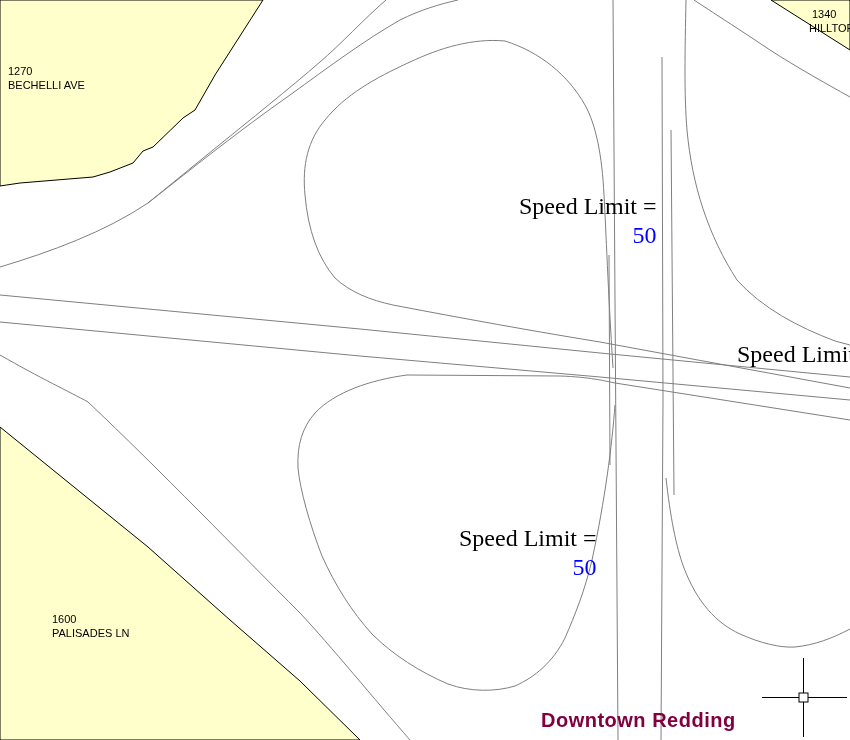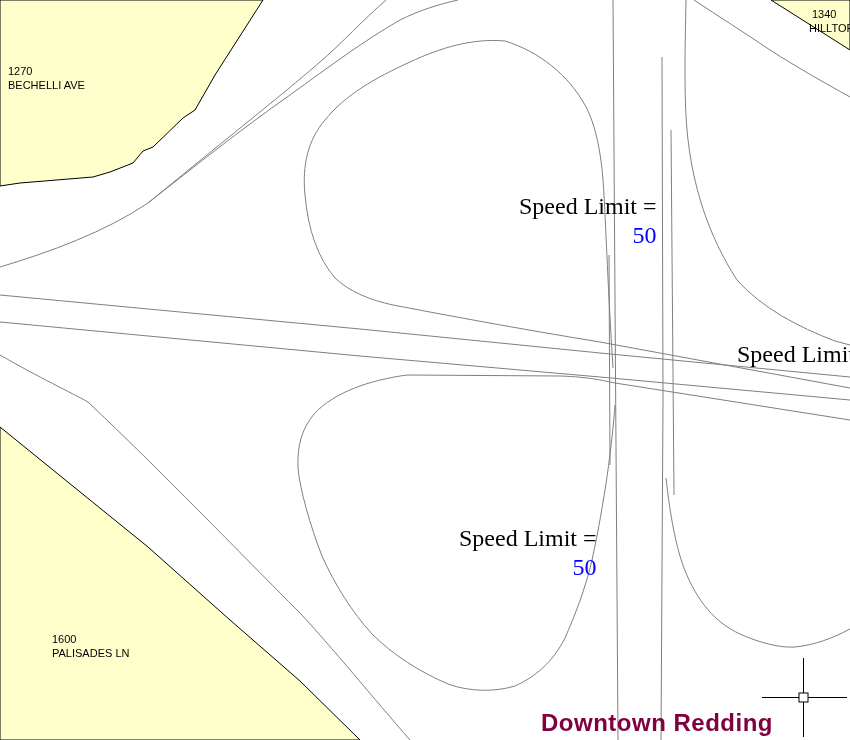--- a/index.html
+++ b/index.html
@@ -18,21 +18,21 @@
   }
   .speed-label{
     position:absolute;
     font-size:24px;line-height:29px;color:#000;
     white-space:nowrap;
     font-family:Liberation Serif, serif;
   }
   .speed-label .speed-value{color:#0000FF;display:block;text-align:right;}
   .area-label{
     position:absolute;
-    font-size:24px;font-weight:bold;letter-spacing:.5px;
+    font-size:20px;font-weight:bold;letter-spacing:.5px;
     color:#800040;white-space:nowrap;
   }
   .indent1{margin-left:3px;display:block;}
   .line{display:block;}
 </style>
 </head>
 <body>
 
 <div id="viewport">
 
@@ -79,21 +79,21 @@
   <div class="zone-label" style="left:8px;top:64px;">
     <span class="line">1270</span>
     <span class="line">BECHELLI AVE</span>
   </div>
 
   <div class="zone-label" style="left:809px;top:7px;">
     <span class="indent1">1340</span>
     <span class="line">HILLTOP</span>
   </div>
 
-  <div class="zone-label" style="left:52px;top:632px;">
+  <div class="zone-label" style="left:52px;top:612px;">
     <span class="line">1600</span>
     <span class="line">PALISADES LN</span>
   </div>
 
   <div class="speed-label" style="left:519px;top:192px;">
     <span>Speed Limit =</span>
     <span class="speed-value">50</span>
   </div>
 
   <div class="speed-label" style="left:737px;top:340px;">

